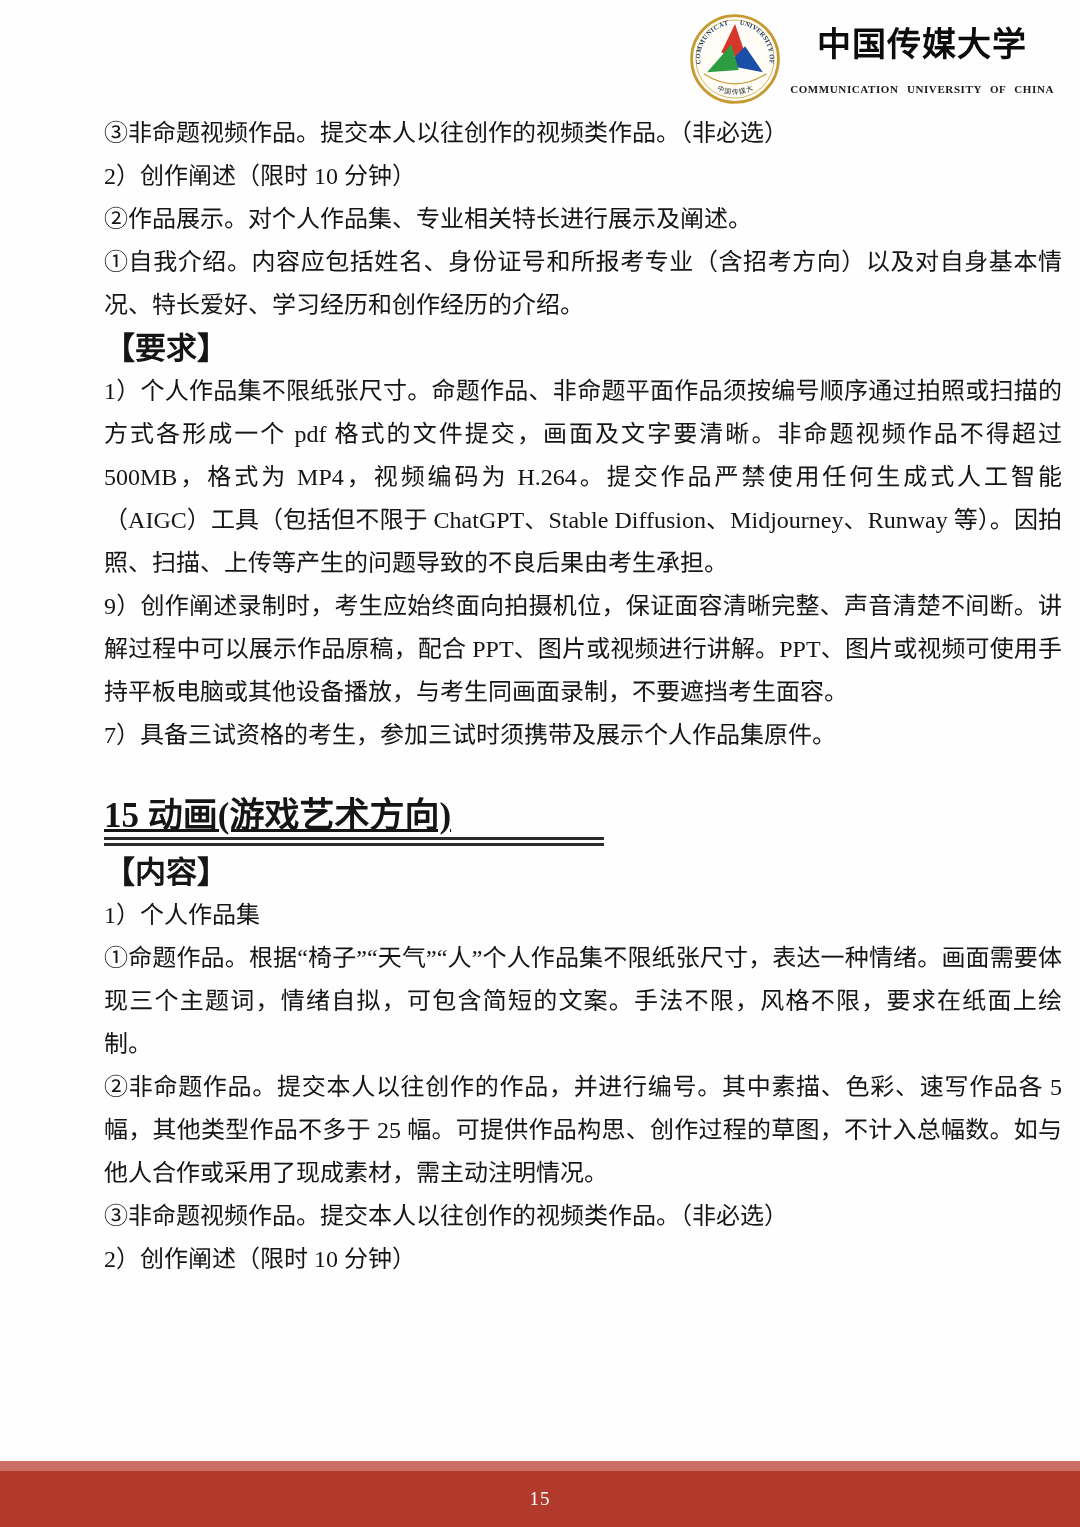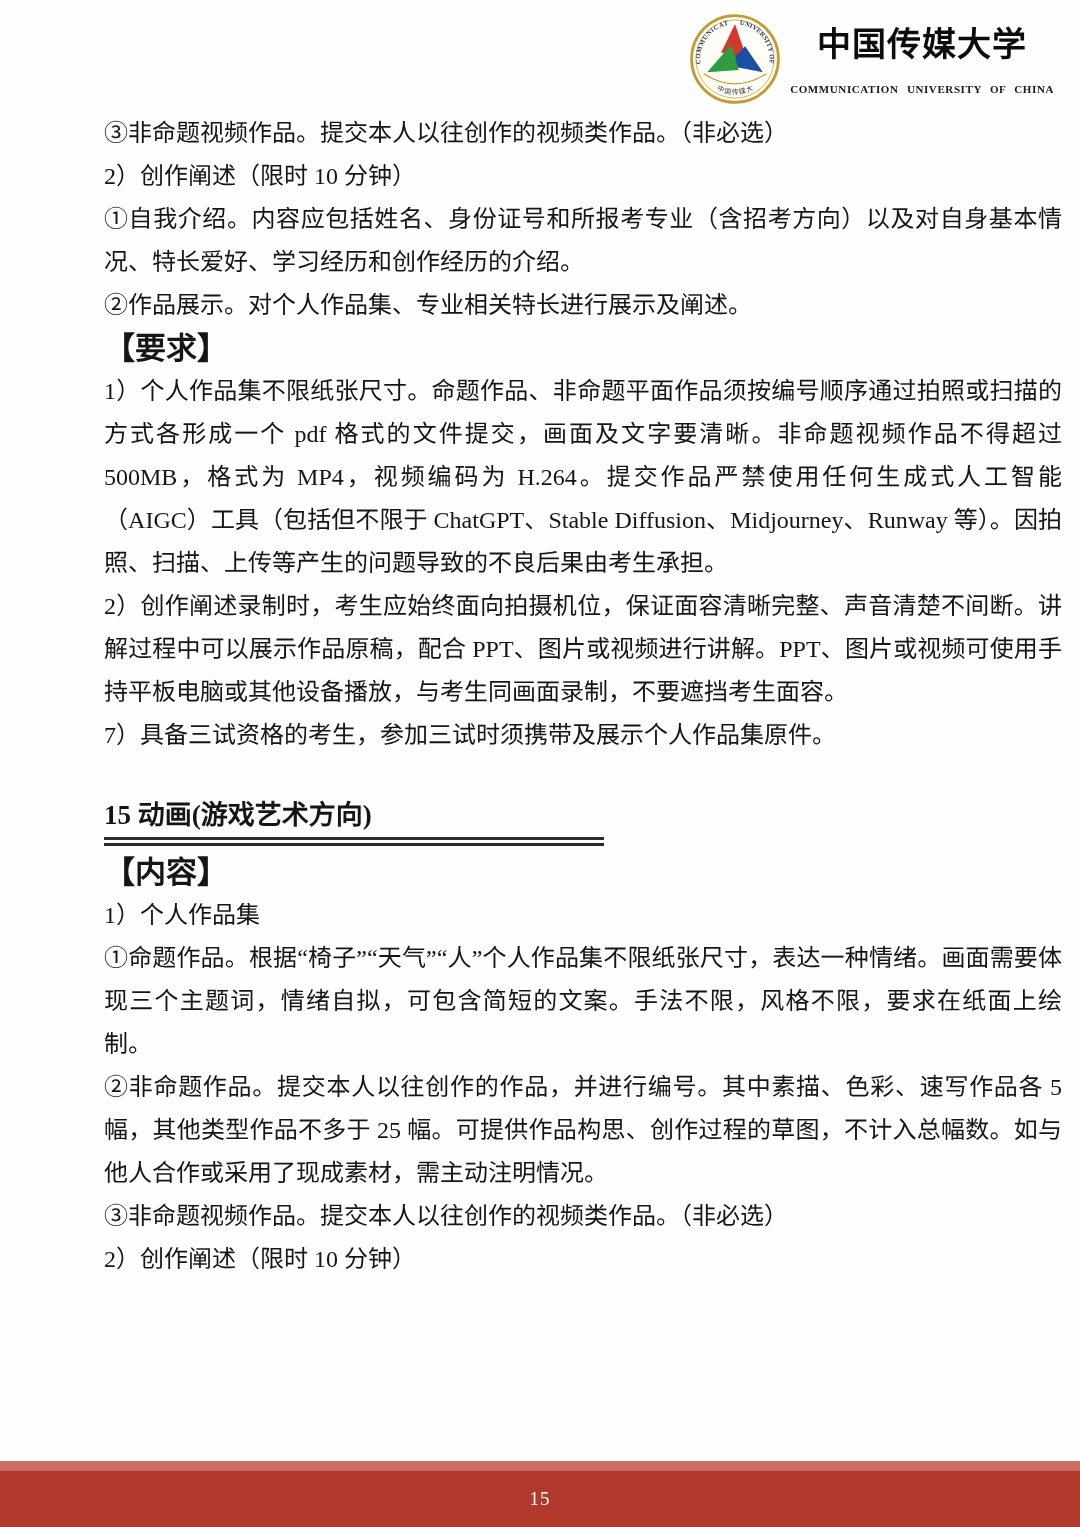--- a/index.html
+++ b/index.html
@@ -28,22 +28,22 @@
   }
 
   
   .content {
     position:absolute; left:104px; top:112px; width:958px;
     font-size:24px; line-height:43px; text-align:justify;
   }
   .content p { margin:0; }
   .label { font-weight:bold; font-size:31px; }
   .section-heading {
-    margin:40px 0 0 0; font-size:27px; font-weight:bold;
-    line-height:37px; text-align:left;
+    margin:40px 0 0 0; font-size:35px; font-weight:bold;
+    line-height:37px; text-align:left;text-decoration:underline;
   }
   .heading-rule {
     width:500px; height:3px; margin-top:3px; margin-bottom:5px;
     border-top:3px solid #2b2b2b; border-bottom:3px solid #2b2b2b;
   }
 
   
   .footer-strip {
     position:absolute; left:0; right:0; top:1461px; height:10px;
     background:#cb6e63;
@@ -93,25 +93,25 @@
     </svg>
     <div class="uni-names">
       <div class="uni-cn">中国传媒大学</div>
       <div class="uni-en">COMMUNICATION UNIVERSITY OF CHINA</div>
     </div>
   </header>
 
   <main class="content">
     <p>③非命题视频作品。提交本人以往创作的视频类作品。（非必选）</p>
     <p>2）创作阐述（限时 10 分钟）</p>
+    <p>②作品展示。对个人作品集、专业相关特长进行展示及阐述。</p>
     <p>①自我介绍。内容应包括姓名、身份证号和所报考专业（含招考方向）以及对自身基本情况、特长爱好、学习经历和创作经历的介绍。</p>
-    <p>②作品展示。对个人作品集、专业相关特长进行展示及阐述。</p>
     <p class="label">【要求】</p>
     <p>1）个人作品集不限纸张尺寸。命题作品、非命题平面作品须按编号顺序通过拍照或扫描的方式各形成一个 pdf 格式的文件提交，画面及文字要清晰。非命题视频作品不得超过 500MB，格式为 MP4，视频编码为 H.264。提交作品严禁使用任何生成式人工智能（AIGC）工具（包括但不限于 ChatGPT、Stable Diffusion、Midjourney、Runway 等）。因拍照、扫描、上传等产生的问题导致的不良后果由考生承担。</p>
-    <p>2）创作阐述录制时，考生应始终面向拍摄机位，保证面容清晰完整、声音清楚不间断。讲解过程中可以展示作品原稿，配合 PPT、图片或视频进行讲解。PPT、图片或视频可使用手持平板电脑或其他设备播放，与考生同画面录制，不要遮挡考生面容。</p>
+    <p>9）创作阐述录制时，考生应始终面向拍摄机位，保证面容清晰完整、声音清楚不间断。讲解过程中可以展示作品原稿，配合 PPT、图片或视频进行讲解。PPT、图片或视频可使用手持平板电脑或其他设备播放，与考生同画面录制，不要遮挡考生面容。</p>
     <p>7）具备三试资格的考生，参加三试时须携带及展示个人作品集原件。</p>
 
     <h2 class="section-heading">15 动画(游戏艺术方向)</h2>
     <div class="heading-rule"></div>
 
     <p class="label">【内容】</p>
     <p>1）个人作品集</p>
     <p>①命题作品。根据“椅子”“天气”“人”个人作品集不限纸张尺寸，表达一种情绪。画面需要体现三个主题词，情绪自拟，可包含简短的文案。手法不限，风格不限，要求在纸面上绘制。</p>
     <p>②非命题作品。提交本人以往创作的作品，并进行编号。其中素描、色彩、速写作品各 5 幅，其他类型作品不多于 25 幅。可提供作品构思、创作过程的草图，不计入总幅数。如与他人合作或采用了现成素材，需主动注明情况。</p>
     <p>③非命题视频作品。提交本人以往创作的视频类作品。（非必选）</p>

